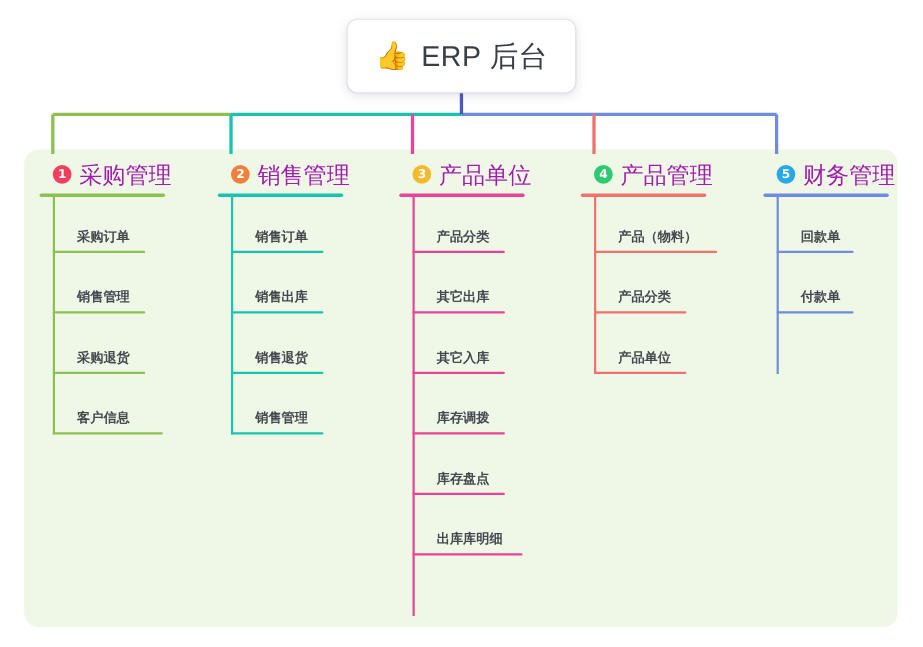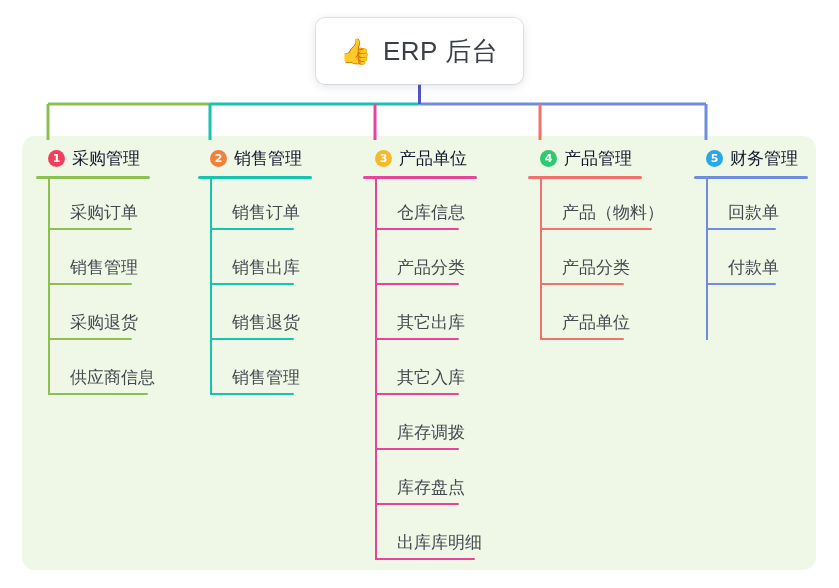--- a/index.html
+++ b/index.html
@@ -44,33 +44,33 @@
   .col-head{
     display:flex; align-items:center; gap:7px;
     height:25px; padding-left:12px;
   }
   .badge{
     width:17px; height:17px; border-radius:50%;
     color:#fff; font-size:11px; line-height:17px;
     text-align:center; font-weight:700; flex:none;
     font-family:"DejaVu Sans",sans-serif;
   }
-  .col-title{ font-size:17px; color:#0f172a; white-space:nowrap; }
+  .col-title{ font-size:21px; color:#a21caf; white-space:nowrap; }
   .head-rule{ height:3px; border-radius:2px; margin-top:5px; }
 
   .leaves{ position:relative; margin-top:0; }
   .spine{
     position:absolute; left:12px; top:0; width:2px;
   }
   .leaf{
     position:relative; height:55px;
   }
   .leaf-text{
     position:absolute; left:34px; bottom:10px;
-    font-size:17px; color:#44484f; white-space:nowrap;
+    font-size:12px; color:#44484f; white-space:nowrap;font-weight:bold;
   }
   .leaf-rule{
     position:absolute; left:12px; bottom:4px; height:2px; border-radius:1px;
   }
 </style>
 </head>
 <body>
 
 <div id="stage">
 
@@ -108,21 +108,21 @@
           </div>
           <div class="leaf">
             <span class="leaf-text">销售管理</span>
             <div class="leaf-rule" style="width: 84px; background: rgb(140, 193, 82);"></div>
           </div>
           <div class="leaf">
             <span class="leaf-text">采购退货</span>
             <div class="leaf-rule" style="width: 84px; background: rgb(140, 193, 82);"></div>
           </div>
           <div class="leaf">
-            <span class="leaf-text">供应商信息</span>
+            <span class="leaf-text">客户信息</span>
             <div class="leaf-rule" style="width: 100px; background: rgb(140, 193, 82);"></div>
           </div>
         </div>
       </div>
       <div class="col" style="left: 198px;">
         <div class="col-head">
           <span class="badge" style="background: rgb(240, 128, 60);">2</span>
           <span class="col-title">销售管理</span>
         </div>
         <div class="head-rule" style="width: 114px; background: rgb(24, 196, 174);"></div>
@@ -148,24 +148,20 @@
       </div>
       <div class="col" style="left: 363px;">
         <div class="col-head">
           <span class="badge" style="background: rgb(245, 186, 43);">3</span>
           <span class="col-title">产品单位</span>
         </div>
         <div class="head-rule" style="width: 114px; background: rgb(232, 68, 154);"></div>
         <div class="leaves">
           <div class="spine" style="background: rgb(232, 68, 154); height: 381px;"></div>
           <div class="leaf">
-            <span class="leaf-text">仓库信息</span>
-            <div class="leaf-rule" style="width: 84px; background: rgb(232, 68, 154);"></div>
-          </div>
-          <div class="leaf">
             <span class="leaf-text">产品分类</span>
             <div class="leaf-rule" style="width: 84px; background: rgb(232, 68, 154);"></div>
           </div>
           <div class="leaf">
             <span class="leaf-text">其它出库</span>
             <div class="leaf-rule" style="width: 84px; background: rgb(232, 68, 154);"></div>
           </div>
           <div class="leaf">
             <span class="leaf-text">其它入库</span>
             <div class="leaf-rule" style="width: 84px; background: rgb(232, 68, 154);"></div>

